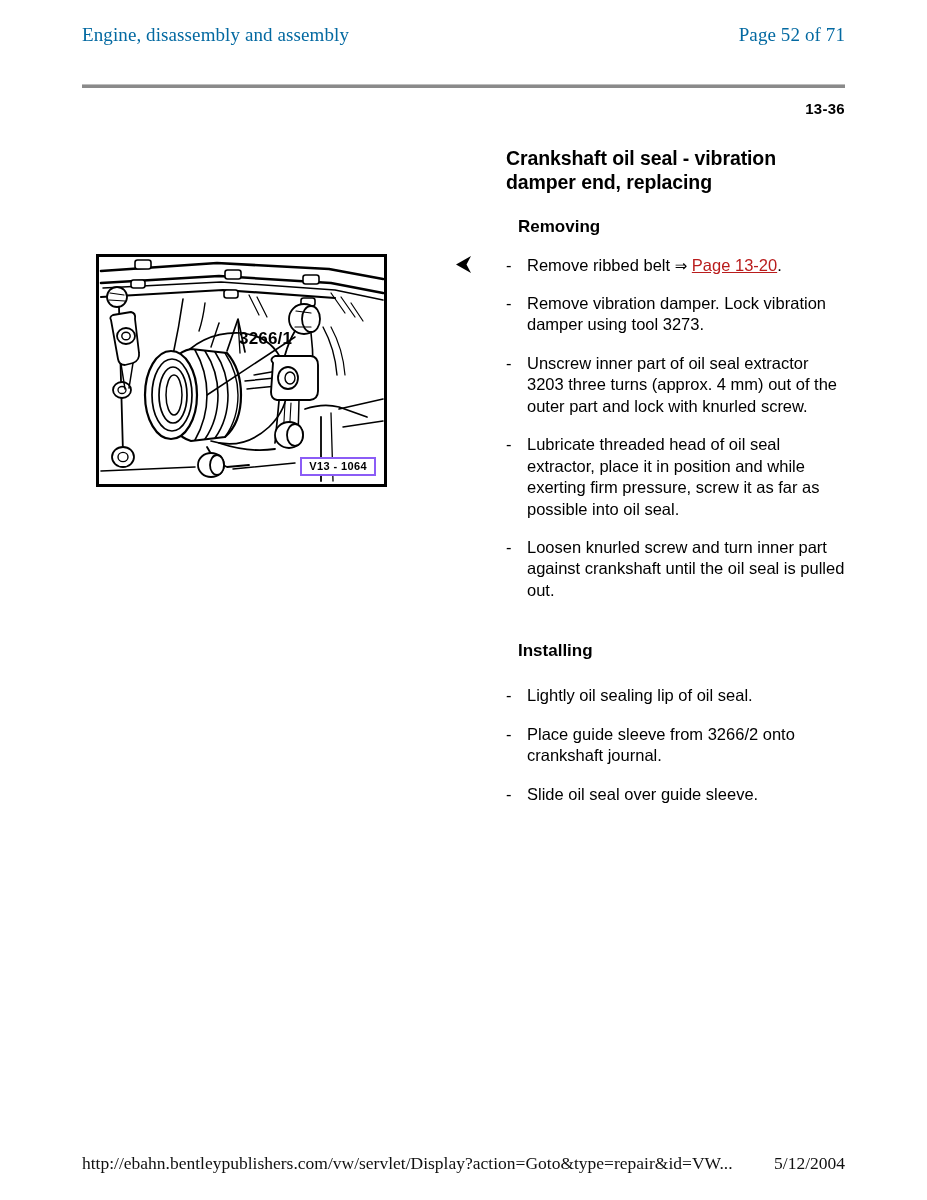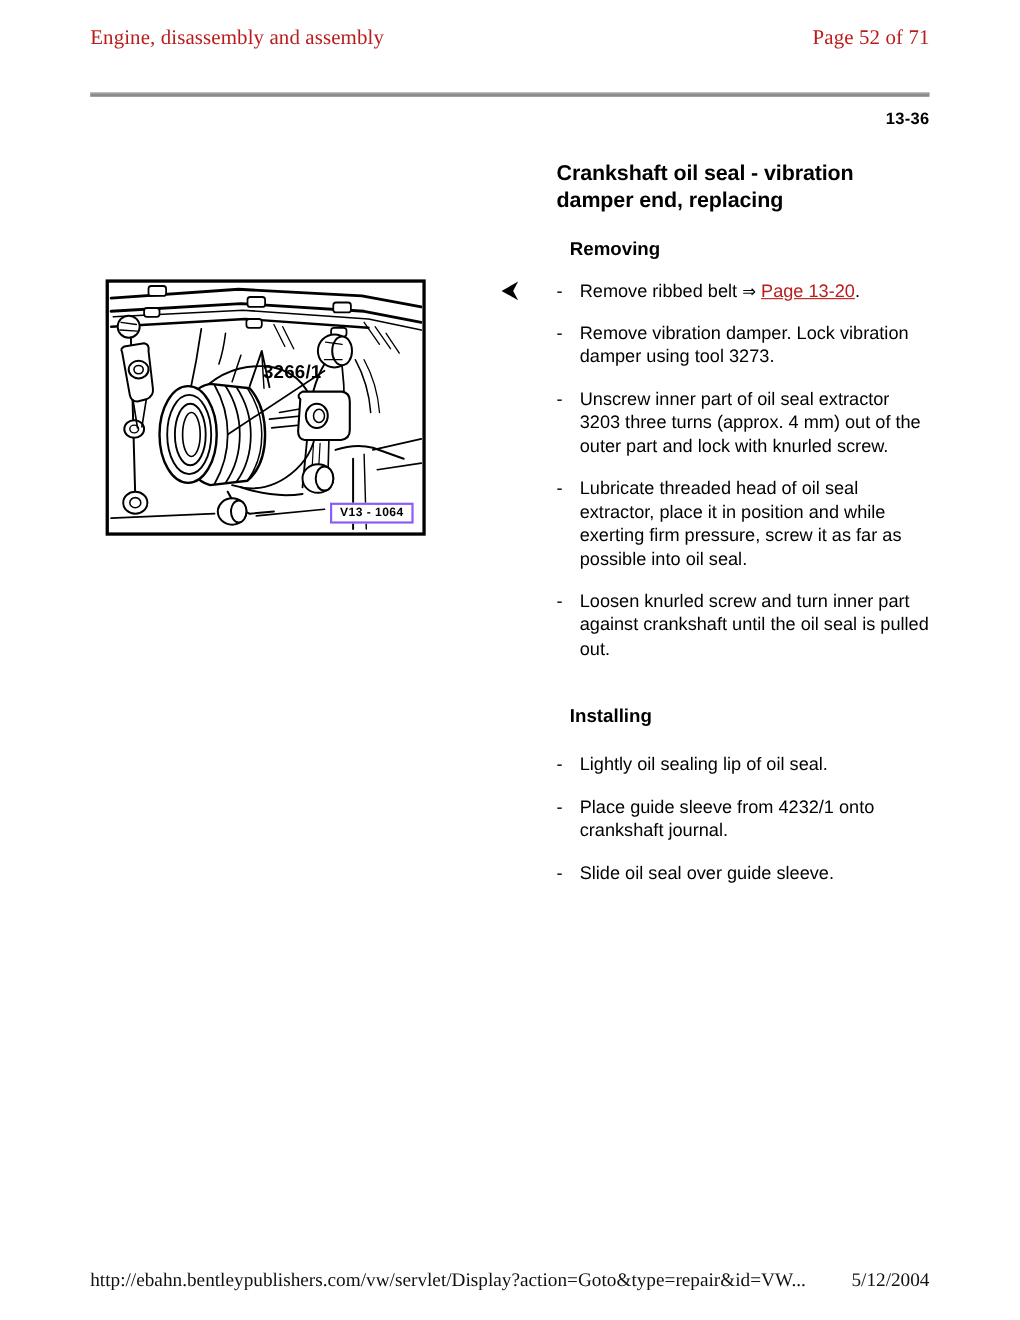--- a/index.html
+++ b/index.html
@@ -20,21 +20,21 @@
   .page-header {
     position: absolute;
     left: 82px;
     top: 24px;
     width: 763px;
     display: flex;
     justify-content: space-between;
     align-items: baseline;
     font-family: "Liberation Serif", serif;
     font-size: 19px;
-    color: #b91c1c;
+    color: #0369a1;
     letter-spacing: 0.1px;
   }
   .header-title { white-space: nowrap; }
   .header-page { white-space: nowrap; }
 
   .header-rule {
     position: absolute;
     left: 82px;
     top: 84px;
     width: 763px;
@@ -329,21 +329,21 @@
 
   <h2 class="sub-heading installing">Installing</h2>
 
   <ul class="step-list">
     <li class="step-item">
       <span class="dash">-</span>
       <span>Lightly oil sealing lip of oil seal.</span>
     </li>
     <li class="step-item">
       <span class="dash">-</span>
-      <span>Place guide sleeve from 4232/1 onto crankshaft journal.</span>
+      <span>Place guide sleeve from 3266/2 onto crankshaft journal.</span>
     </li>
     <li class="step-item">
       <span class="dash">-</span>
       <span>Slide oil seal over guide sleeve.</span>
     </li>
   </ul>
 </div>
 
 <div class="page-footer">
   <span class="footer-url">http://ebahn.bentleypublishers.com/vw/servlet/Display?action=Goto&amp;type=repair&amp;id=VW...</span>

